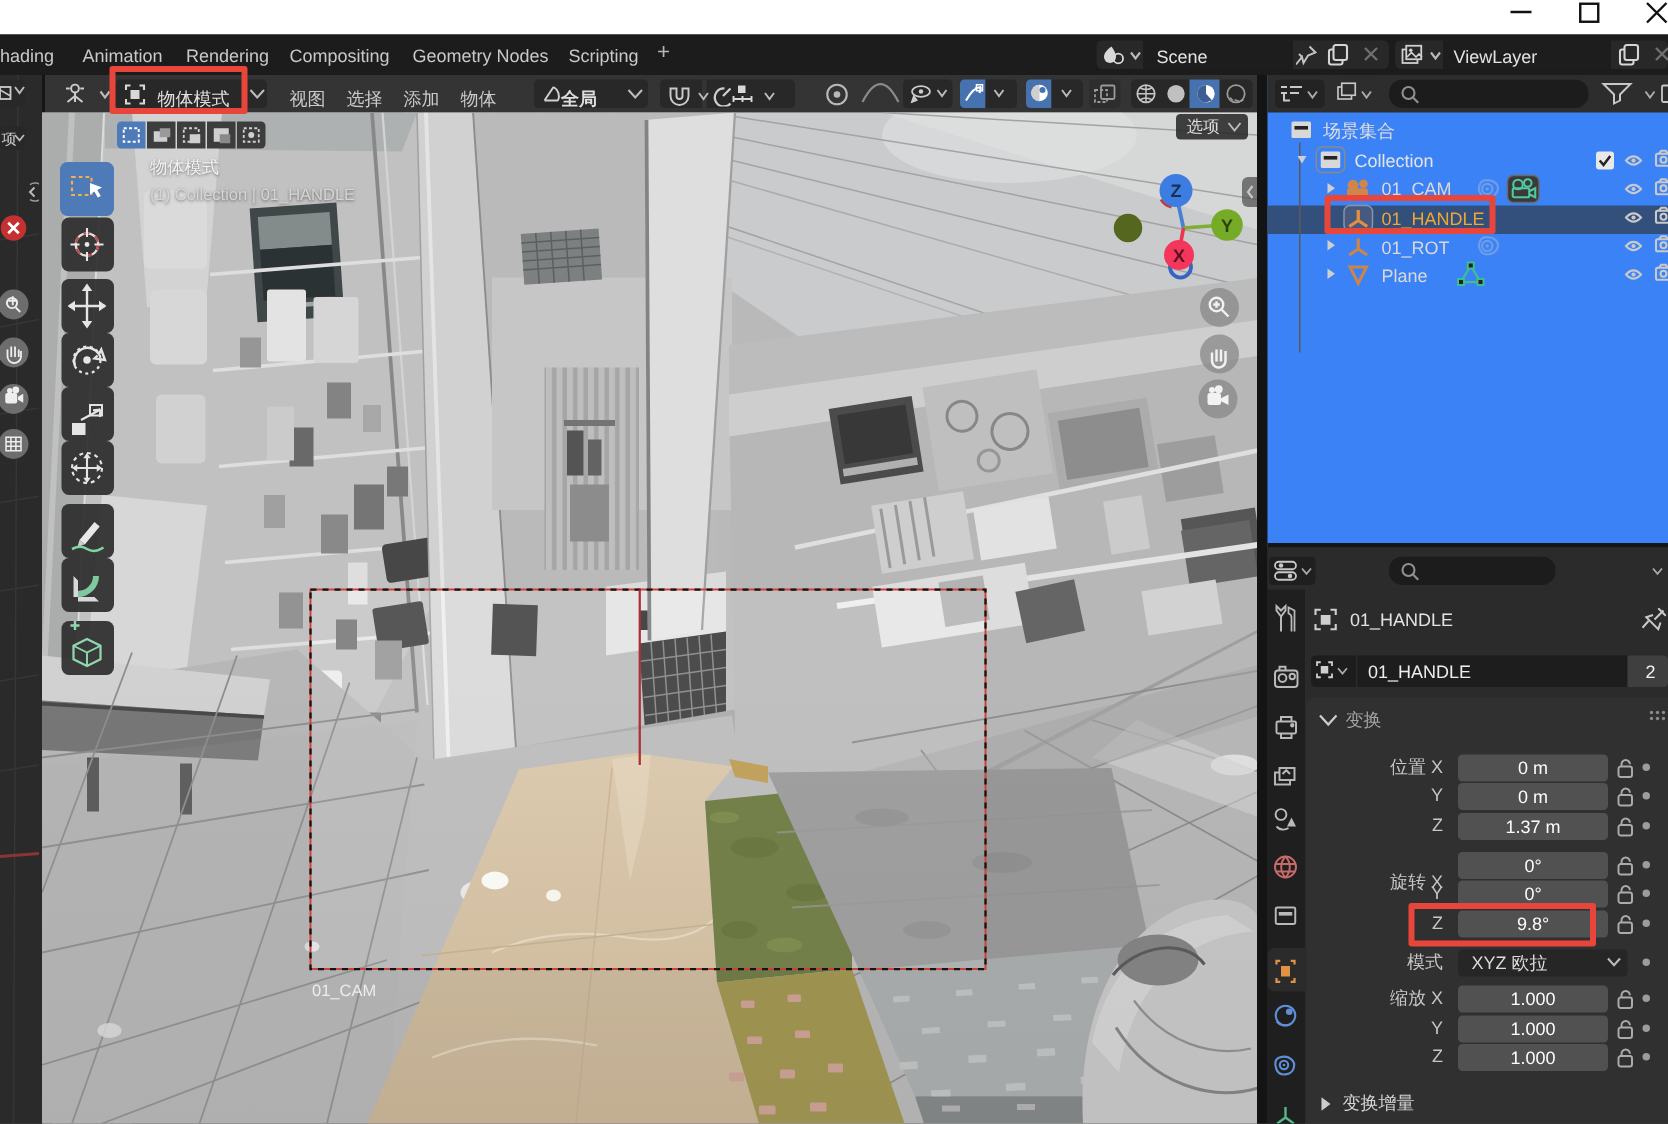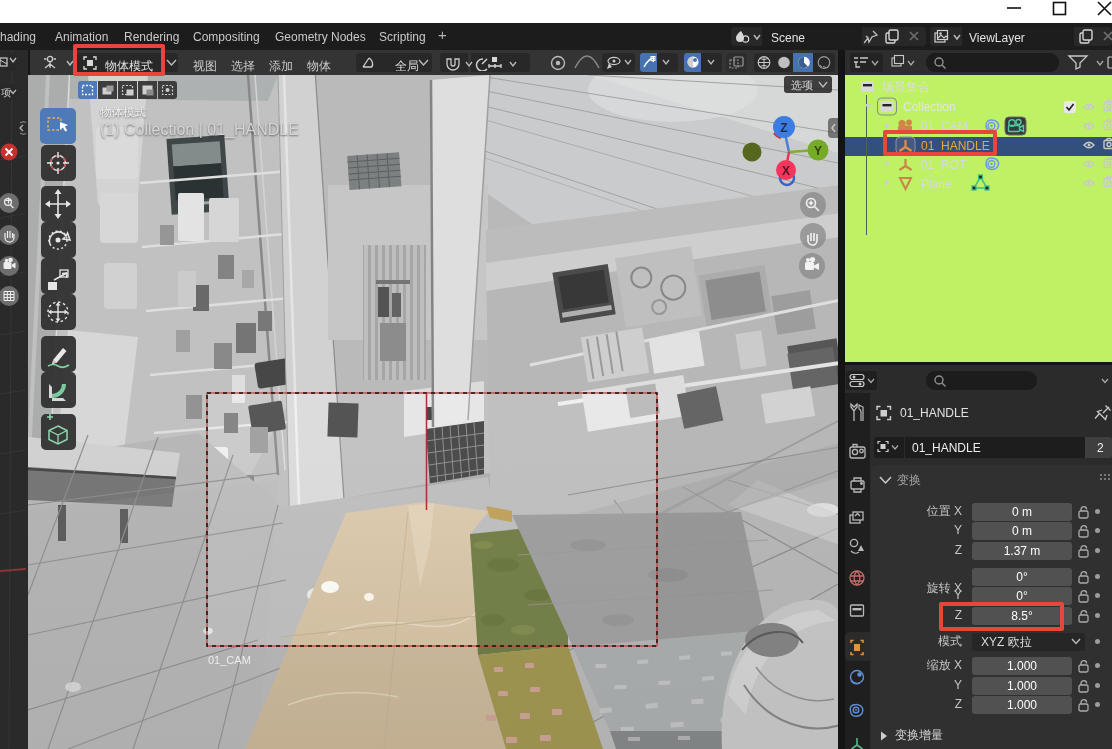--- a/index.html
+++ b/index.html
@@ -81,21 +81,21 @@
     </svg>
   <div class="abs txt" style="left:165px;top:10px;">视图</div>
   <div class="abs txt" style="left:203px;top:10px;">选择</div>
   <div class="abs txt" style="left:241px;top:10px;">添加</div>
   <div class="abs txt" style="left:279px;top:10px;font-family:Liberation Serif, serif;">物体</div>
 
   <div class="abs" style="left:328px;top:3px;width:76px;height:19px;background:#282828;border-radius:3px;"></div>
   <svg class="abs" style="left:333px;top:6px;" width="16" height="13">
     <path d="M2 11 L8 2 M2 11 h9 M8 2 a7 7 0 0 1 3 9" fill="none" stroke="#d0d0d0" stroke-width="1.3"></path>
   </svg>
-  <div class="abs txt" style="left:367px;top:10px;color:#ddd;">全局</div>
+  <div class="abs txt" style="left:346px;top:10px;color:#ddd;font-weight:bold;">全局</div>
   <svg class="abs" style="left:390px;top:9px;" width="12" height="8">
       <path d="M1 1 l4.5 5 4.5-5" fill="none" stroke="#bbb" stroke-width="1.4"></path>
     </svg>
 
   <div class="abs" style="left:412px;top:3px;width:90px;height:19px;background:#282828;border-radius:3px;"></div>
   <div class="abs" style="left:440px;top:3px;width:3px;height:19px;background:#343434;"></div>
   <svg class="abs" style="left:416px;top:5px;" width="86" height="16">
     <path d="M3 9 a6 6 0 0 0 12 0 v-5 h-4 v5 a2 2 0 0 1 -4 0 v-5 H3z" fill="none" stroke="#c8c8c8" stroke-width="1.3"></path>
     <path d="M22 7 l3 4 3-4" fill="none" stroke="#bbb" stroke-width="1.3"></path>
     <path d="M39 4 a6 6 0 1 0 4 10 M43 4 l-5 5" stroke="#cfcfcf" stroke-width="1.5" fill="none"></path>
@@ -556,21 +556,21 @@
       <rect x="44.5" y="4.5" width="10" height="9" fill="none" stroke="#cfcfcf" stroke-width="1.2" stroke-dasharray="2 1.5"></rect>
         <rect x="48.5" y="8.5" width="7" height="6" fill="#cfcfcf"></rect>
       <rect x="64.5" y="4.5" width="10" height="9" fill="#cfcfcf"></rect>
         <rect x="68.5" y="8.5" width="7" height="6" fill="#8a8a8a"></rect>
       <rect x="84.5" y="4.5" width="10" height="9" fill="none" stroke="#cfcfcf" stroke-width="1.2" stroke-dasharray="2 1.5"></rect>
         <circle cx="89.5" cy="9" r="2" fill="#cfcfcf"></circle>
     </svg>
   </div>
 
   <div class="abs txt" style="left:72px;top:31px;color:#f2f2f2;font-size:11.5px;text-shadow:0 1px 2px rgba(0,0,0,0.5);">物体模式</div>
-  <div class="abs txt" style="left:72px;top:49px;color:#d5d5d5;font-size:16px;text-shadow:0 1px 2px rgba(0,0,0,0.5);">(1) Collection | 01_HANDLE</div>
+  <div class="abs txt" style="left:72px;top:49px;color:#d5d5d5;font-size:11px;text-shadow:0 1px 2px rgba(0,0,0,0.5);">(1) Collection | 01_HANDLE</div>
 
   <svg class="abs" style="left:12px;top:33px;" width="38" height="372">
     <g>
       <rect x="0" y="0" width="36" height="36" rx="5" fill="#4f7ab8"></rect>
       <rect x="1" y="37" width="35" height="36" rx="5" fill="#2d2d2d" opacity="0.92"></rect>
       <rect x="1" y="78" width="35" height="36" rx="5" fill="#2d2d2d" opacity="0.92"></rect>
       <rect x="1" y="114" width="35" height="36" rx="5" fill="#2d2d2d" opacity="0.92"></rect>
       <rect x="1" y="150" width="35" height="36" rx="5" fill="#2d2d2d" opacity="0.92"></rect>
       <rect x="1" y="186" width="35" height="36" rx="5" fill="#2d2d2d" opacity="0.92"></rect>
       <rect x="1" y="228" width="35" height="36" rx="5" fill="#2d2d2d" opacity="0.92"></rect>
@@ -609,21 +609,21 @@
     <path d="M12 290 a14 14 0 0 0 14 -14 l-4 0 a10 10 0 0 1 -10 10z" fill="#7ec9a0"></path>
 
     <path d="M18 318 l9 4.5 v9 l-9 4.5 -9 -4.5 v-9z" fill="none" stroke="#8fd8ae" stroke-width="1.5"></path>
     <path d="M9 322.5 l9 4.5 9 -4.5 M18 327 v9" fill="none" stroke="#8fd8ae" stroke-width="1.3"></path>
     <path d="M10 312 v-6 M7 309 h6" stroke="#8fd8ae" stroke-width="1.6"></path>
   </svg>
 </div>
 
 <div class="abs" style="left:838px;top:50px;width:7px;height:699px;background:#141414;"></div>
 
-<div class="abs" style="left:845px;top:50px;width:267px;height:315px;background:#bef264;">
+<div class="abs" style="left:845px;top:50px;width:267px;height:315px;background:#3b82f6;">
   <div class="abs" style="left:0;top:0;width:267px;height:25px;background:#2d2d2d;"></div>
 
   <svg class="abs" style="left:5px;top:3px;" width="262" height="20">
     <rect x="0" y="0" width="33" height="19" rx="3" fill="#232323"></rect>
     <path d="M4 5 h4 M4 9 h4 M10 5 h8 M10 9 h6 M6 9 v5 h4" stroke="#c8c8c8" stroke-width="1.3" fill="none"></path>
     <path d="M22 8 l3 4 3-4" fill="none" stroke="#aaa" stroke-width="1.3"></path>
     <rect x="38" y="0" width="33" height="19" rx="3" fill="#2d2d2d"></rect>
     <rect x="42" y="5" width="9" height="8" fill="none" stroke="#c8c8c8" stroke-width="1.1"></rect>
     <rect x="44.5" y="2.5" width="9" height="8" fill="#2d2d2d" stroke="#c8c8c8" stroke-width="1.1"></rect>
     <path d="M58 8 l3 4 3-4" fill="none" stroke="#aaa" stroke-width="1.3"></path>
@@ -825,21 +825,21 @@
     <circle cx="2" cy="6" r="1.1"></circle>
       <circle cx="6" cy="6" r="1.1"></circle>
       <circle cx="10" cy="6" r="1.1"></circle>
   </svg>
   <div id="rows">
     <div class="abs lbl" style="top:140px;">位置 X</div><div class="abs fld" style="top:137.5px;">0 m</div>
     <div class="abs lbl" style="top:159px;">Y</div><div class="abs fld" style="top:156.5px;">0 m</div>
     <div class="abs lbl" style="top:179px;">Z</div><div class="abs fld" style="top:176.5px;">1.37 m</div>
     <div class="abs lbl" style="top:217px;">旋转 X</div><div class="abs fld" style="top:202.5px;">0°</div>
     <div class="abs lbl" style="top:224px;">Y</div><div class="abs fld" style="top:221.5px;">0°</div>
-    <div class="abs lbl" style="top:244px;">Z</div><div class="abs fld" style="top:241.5px;">8.5°</div>
+    <div class="abs lbl" style="top:244px;">Z</div><div class="abs fld" style="top:241.5px;">9.8°</div>
     <div class="abs lbl" style="top:270px;">模式</div>
     <div class="abs" style="left:127px;top:267.5px;width:113px;height:18px;background:#262626;border-radius:3px;color:#dcdcdc;font-size:12px;line-height:18px;padding-left:9px;box-sizing:border-box;">XYZ 欧拉</div>
     <svg class="abs" style="left:226px;top:273px;" width="12" height="8">
         <path d="M1 1 l4 4.5 4-4.5" fill="none" stroke="#bbb" stroke-width="1.4"></path>
       </svg>
     <div class="abs lbl" style="top:294px;">缩放 X</div><div class="abs fld" style="top:291.5px;">1.000</div>
     <div class="abs lbl" style="top:314px;">Y</div><div class="abs fld" style="top:311.5px;">1.000</div>
     <div class="abs lbl" style="top:333px;">Z</div><div class="abs fld" style="top:330.5px;">1.000</div>
     <svg class="abs lk" style="top:140px;">
         <use href="#lockg"></use>

